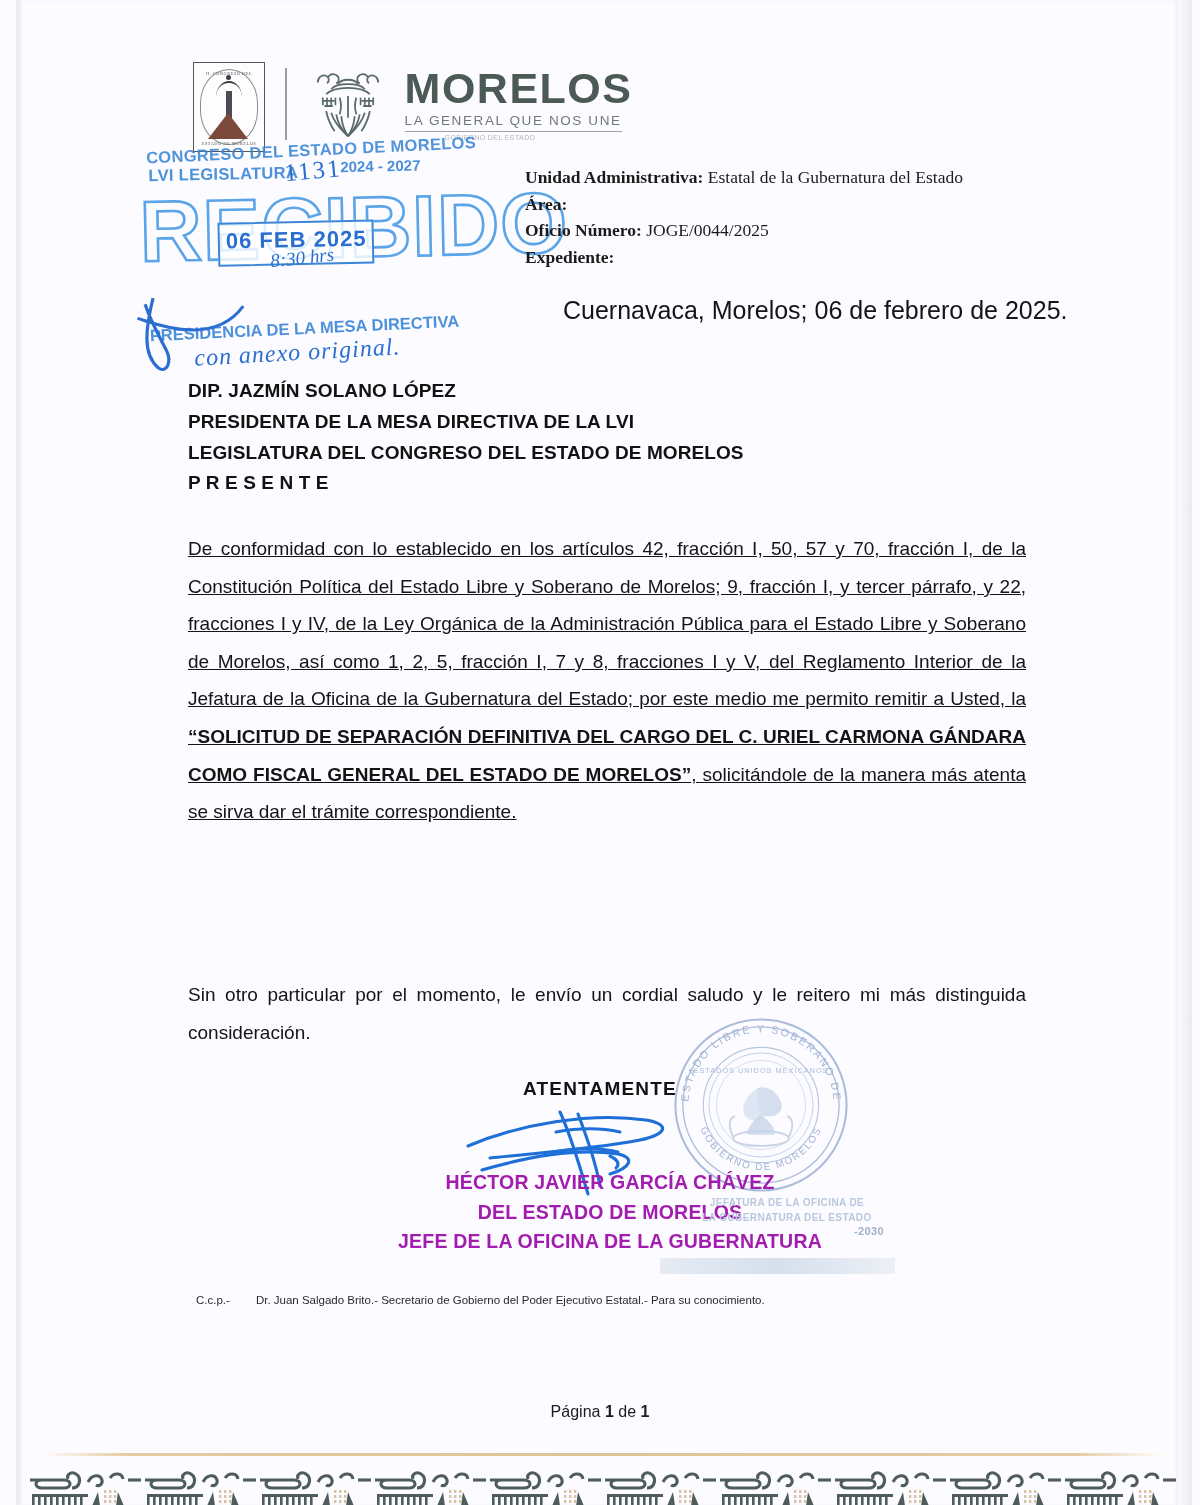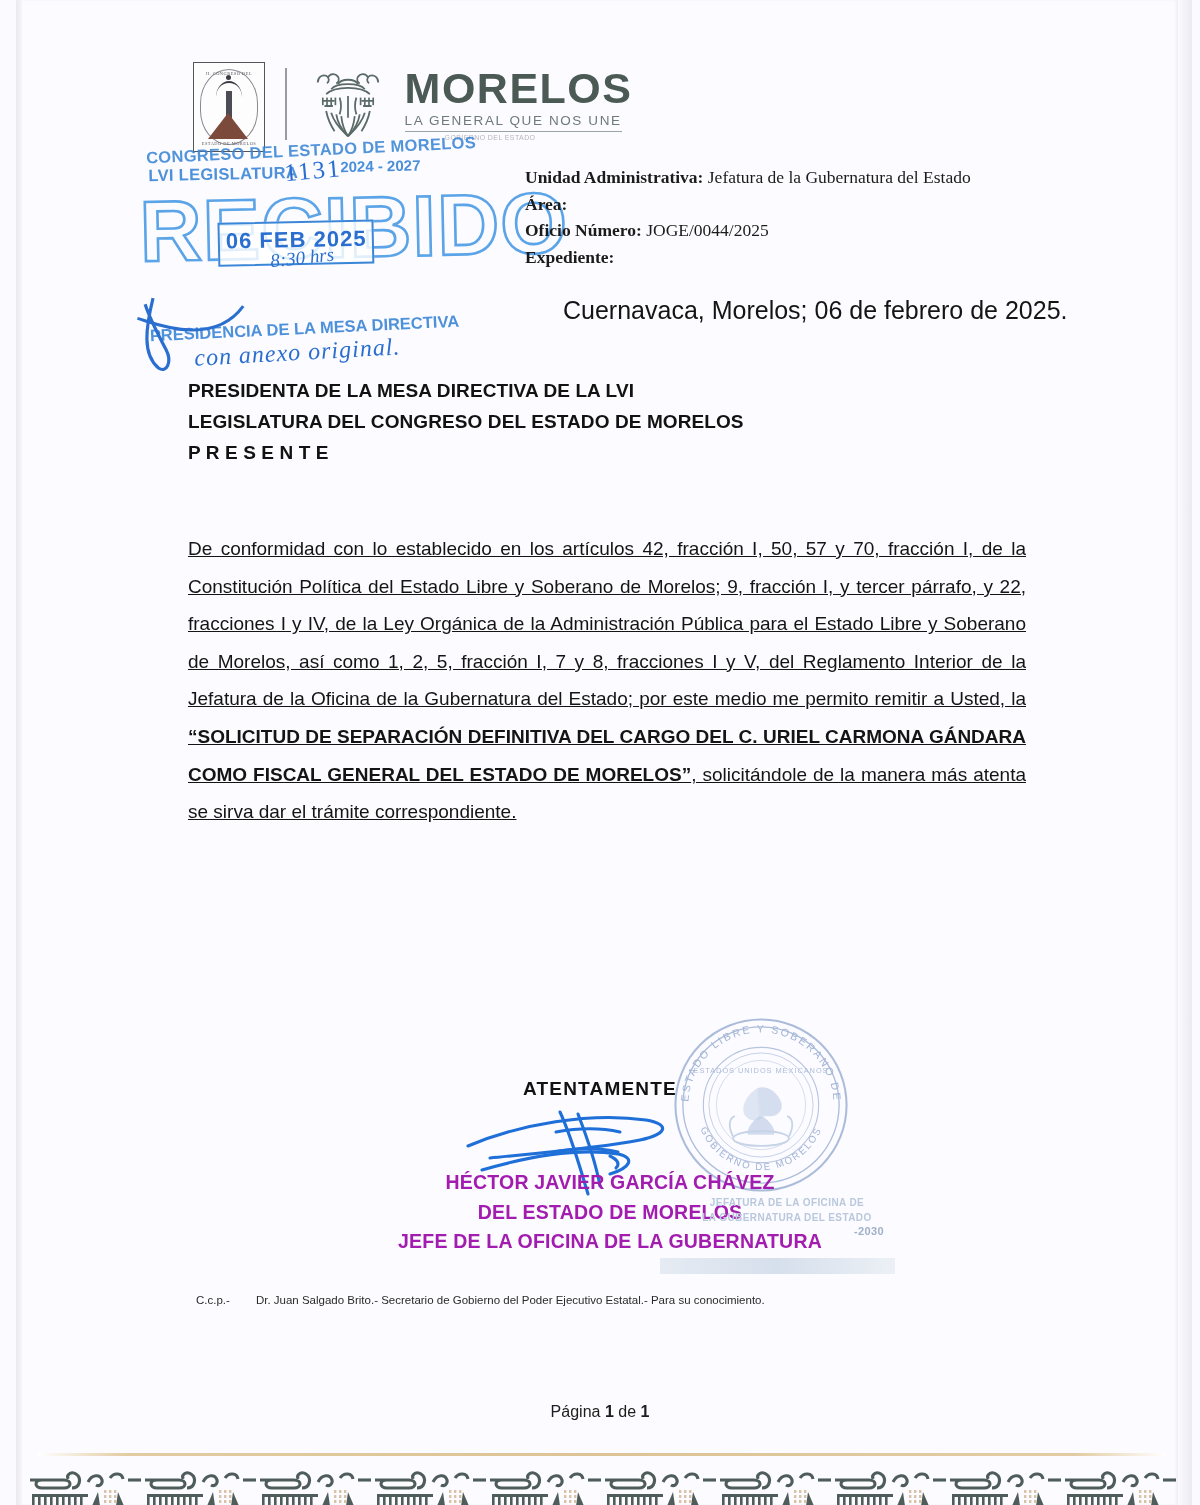--- a/index.html
+++ b/index.html
@@ -486,48 +486,52 @@
     <div class="st-hand">con anexo original.</div>
     <svg class="st-check" viewBox="0 0 120 90">
       <path d="M6 30 C20 34 80 62 112 20" stroke="#2a6fd0" stroke-width="3" fill="none"></path>
       <path d="M22 10 C14 40 10 66 26 80 C34 86 40 74 34 62 C26 46 18 30 14 16" stroke="#2a6fd0" stroke-width="3.2" fill="none"></path>
     </svg>
   </div>
 
   <div id="admin-block">
     <div>
       <span class="lbl">Unidad Administrativa:</span>
-      <span class="val">Jefatura de la Gubernatura del Estado</span>
+      <span class="val">Estatal de la Gubernatura del Estado</span>
     </div>
     <div>
       <span class="lbl">Área:</span>
       <span class="val"></span>
     </div>
     <div>
       <span class="lbl">Oficio Número:</span>
       <span class="val">JOGE/0044/2025</span>
     </div>
     <div>
       <span class="lbl">Expediente:</span>
       <span class="val"></span>
     </div>
   </div>
 
   <div id="city-date">Cuernavaca, Morelos; 06 de febrero de 2025.</div>
 
   <div id="addressee">
+    <div>DIP. JAZMÍN SOLANO LÓPEZ</div>
     <div>PRESIDENTA DE LA MESA DIRECTIVA DE LA LVI</div>
     <div>LEGISLATURA DEL CONGRESO DEL ESTADO DE MORELOS</div>
     <div>P R E S E N T E</div>
   </div>
 
   <div id="body-text">
     <p><span>De conformidad con lo establecido en los artículos 42, fracción I, 50, 57 y 70, fracción I, de la Constitución Política del Estado Libre y Soberano de Morelos; 9, fracción I, y tercer párrafo, y 22, fracciones I y IV, de la Ley Orgánica de la Administración Pública para el Estado Libre y Soberano de Morelos, así como 1, 2, 5, fracción I, 7 y 8, fracciones I y V, del Reglamento Interior de la Jefatura de la Oficina de la Gubernatura del Estado; por este medio me permito remitir a Usted, la </span><b>“SOLICITUD DE SEPARACIÓN DEFINITIVA DEL CARGO DEL C. URIEL CARMONA GÁNDARA COMO FISCAL GENERAL DEL ESTADO DE MORELOS”</b><span>, solicitándole de la manera más atenta se sirva dar el trámite correspondiente.</span></p>
   </div>
 
+  <div id="closing">
+    <p>Sin otro particular por el momento, le envío un cordial saludo y le reitero mi más distinguida consideración.</p>
+  </div>
 
   <svg id="official-seal" viewBox="0 0 200 200">
     <defs>
       <path id="arcTop" d="M 22 100 A 78 78 0 0 1 178 100"></path>
       <path id="arcBot" d="M 30 100 A 70 70 0 0 0 170 100"></path>
     </defs>
     <circle cx="100" cy="100" r="92" fill="none" stroke="#7a96c4" stroke-width="2.2"></circle>
     <circle cx="100" cy="100" r="84" fill="none" stroke="#7a96c4" stroke-width="1.4"></circle>
     <circle cx="100" cy="100" r="62" fill="none" stroke="#8aa4cd" stroke-width="1.2"></circle>
     <circle cx="100" cy="100" r="56" fill="none" stroke="#9db4d8" stroke-width="1"></circle>

